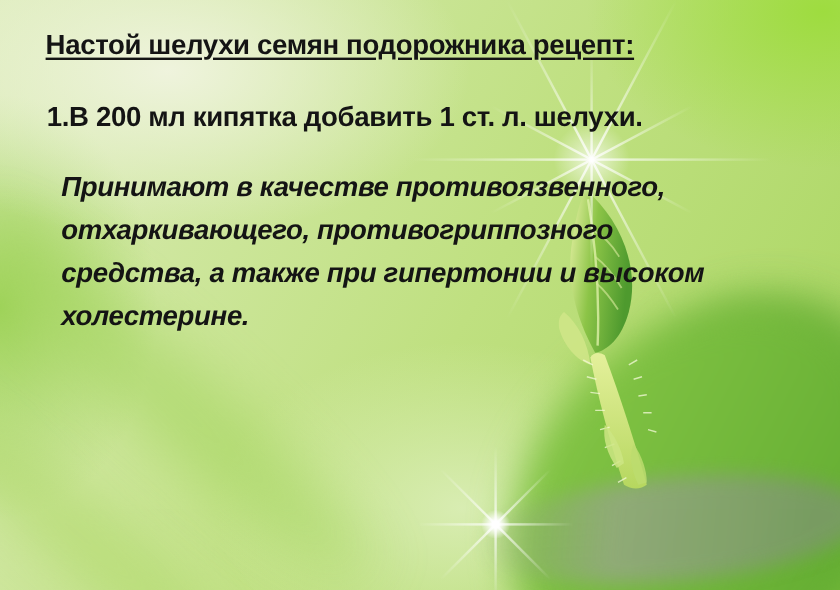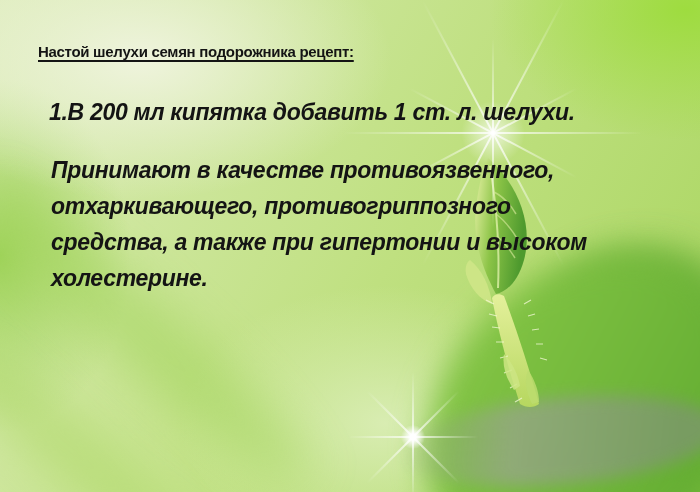--- a/index.html
+++ b/index.html
@@ -63,24 +63,24 @@
     background:radial-gradient(circle, rgba(255,255,255,.7), rgba(255,255,255,0) 70%);}
   .core-bright{left:-12px;top:-12px;width:24px;height:24px;
     background:radial-gradient(circle,#ffffff 18%, rgba(255,255,255,.65) 38%, rgba(255,255,255,0) 72%);}
   
   .text{
     position:absolute;left:38px;top:18px;width:650px;z-index:6;
     color:#141414;font-weight:700;font-size:23px;line-height:36px;
     letter-spacing:-.3px;
   }
   .title{
-    font-size:15px;font-weight:700;margin:16px 0 24px;max-width:640px;
+    font-size:23px;font-weight:700;margin:1px 0 24px;max-width:640px;
     text-decoration:underline;text-decoration-thickness:2px;text-underline-offset:3px;
   }
-  .step{margin:0 11px 22px;max-width:640px;font-style:italic;}
+  .step{margin:0 1px 22px;max-width:640px;}
   .note{margin:13px;max-width:580px;font-style:italic;}
 </style>
 </head>
 <body>
 
 <div class="stage">
 
   <div class="bg"></div>
 
   <div class="leafshape streak-1"></div>

